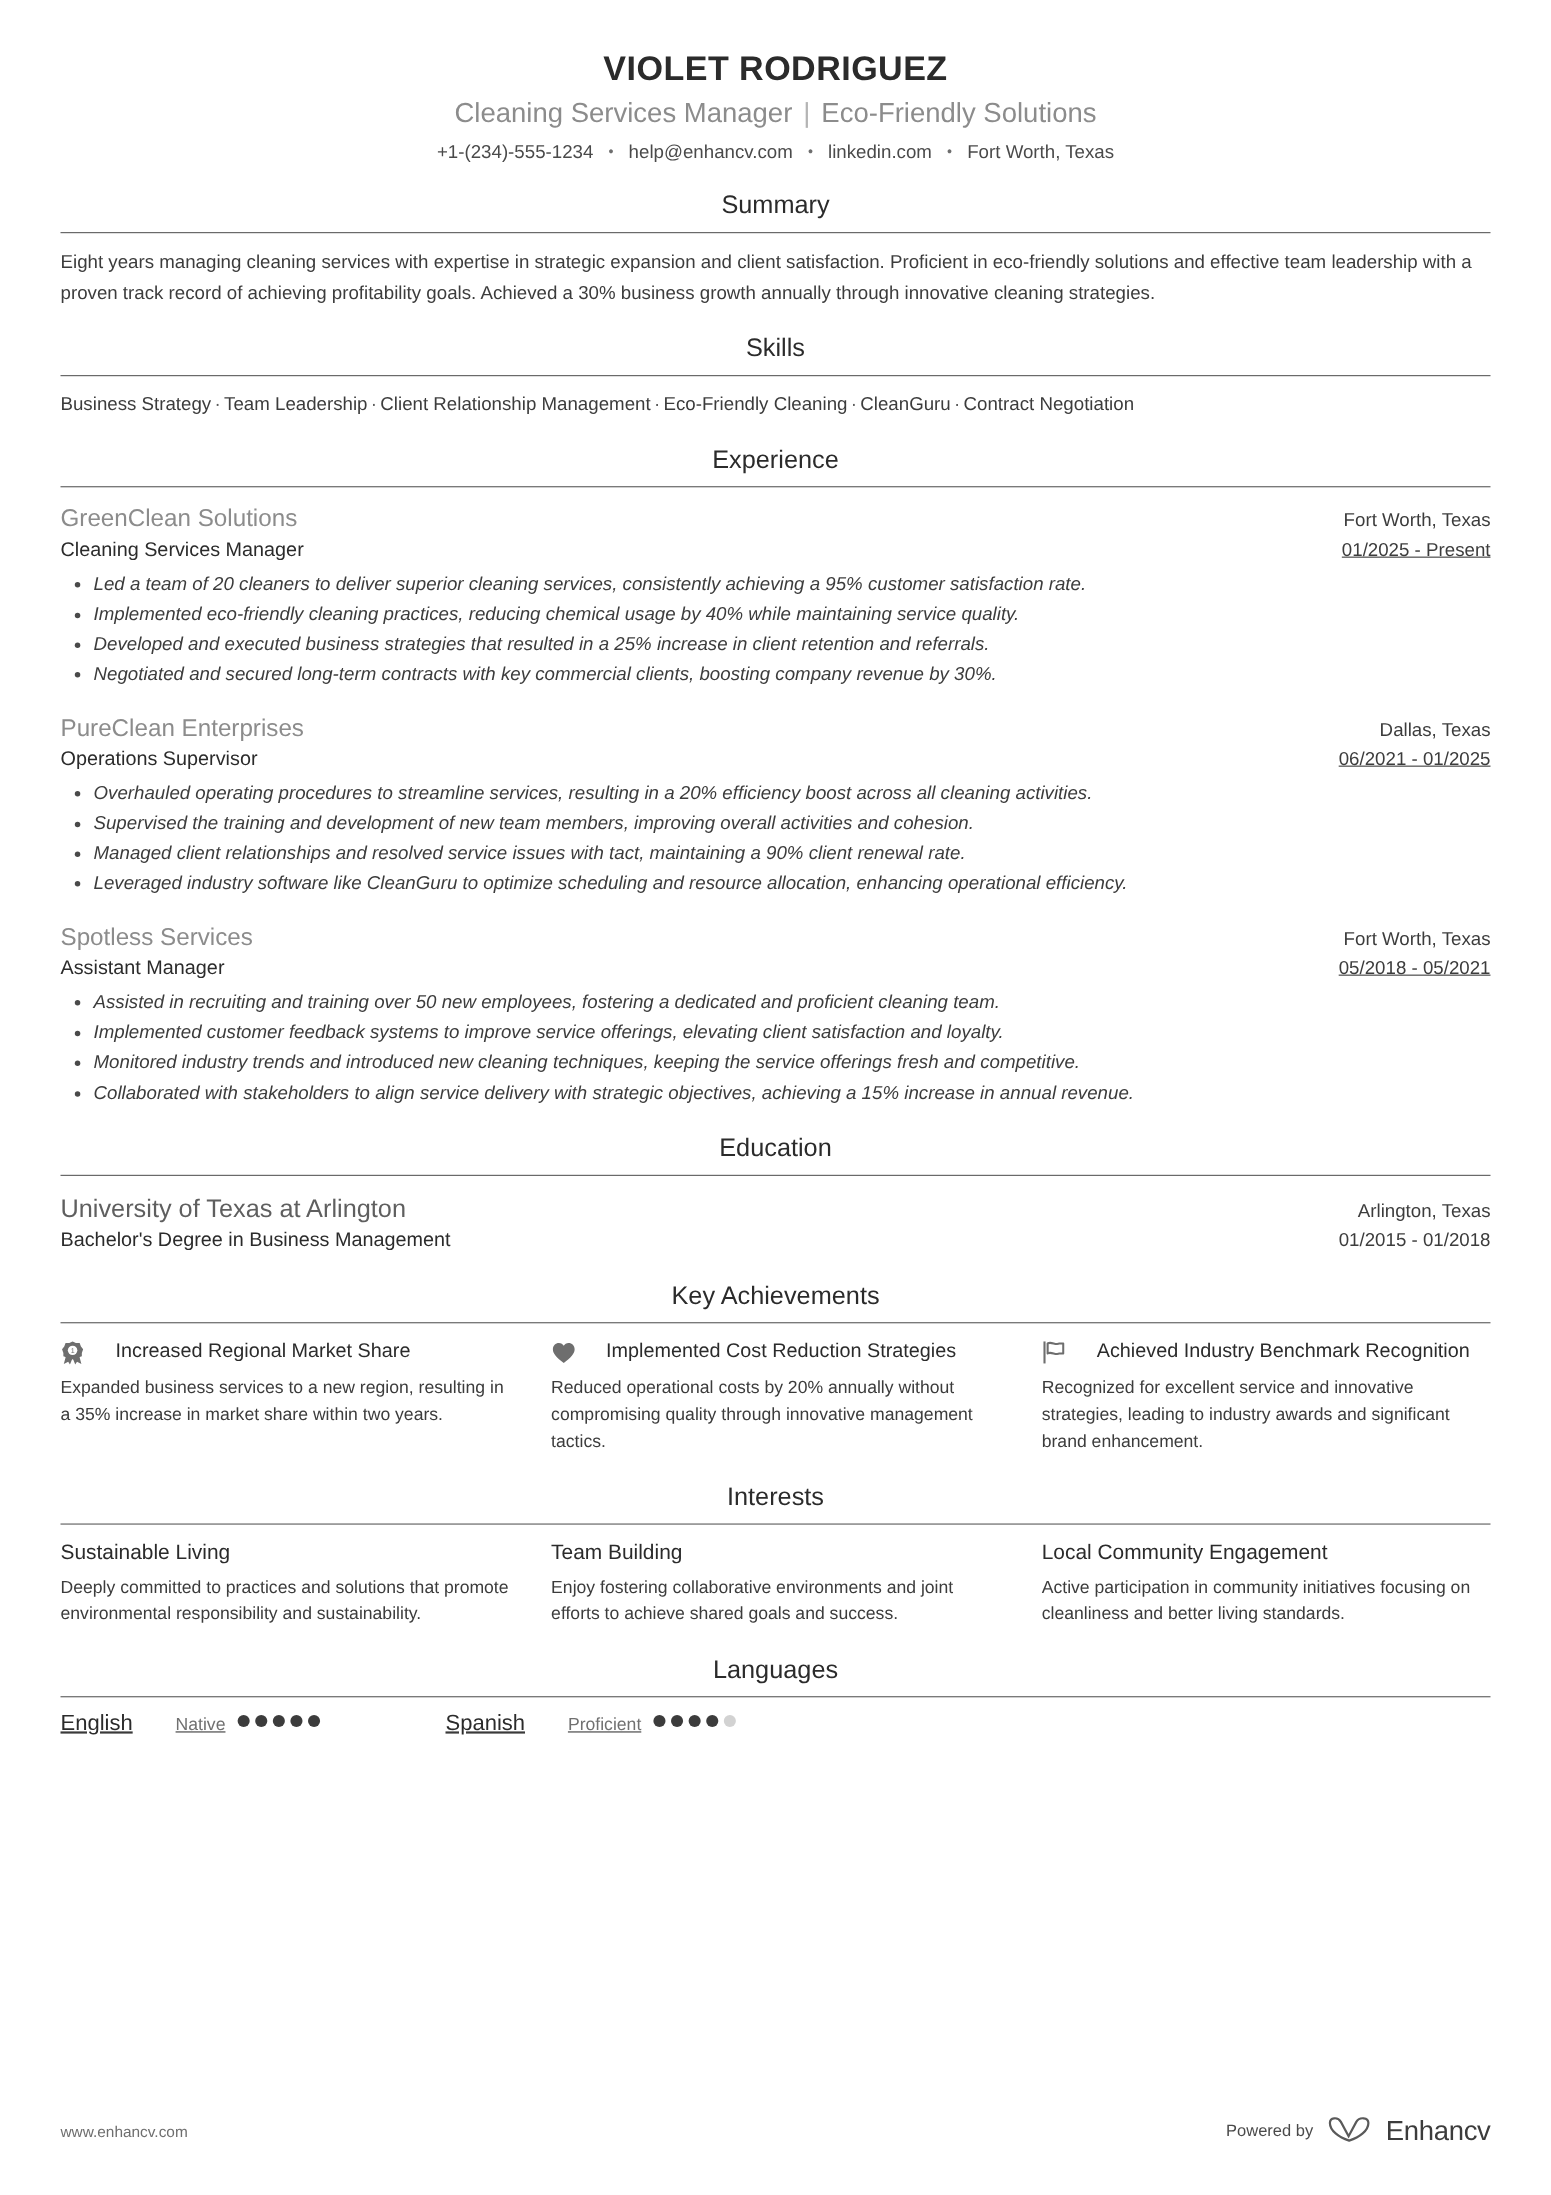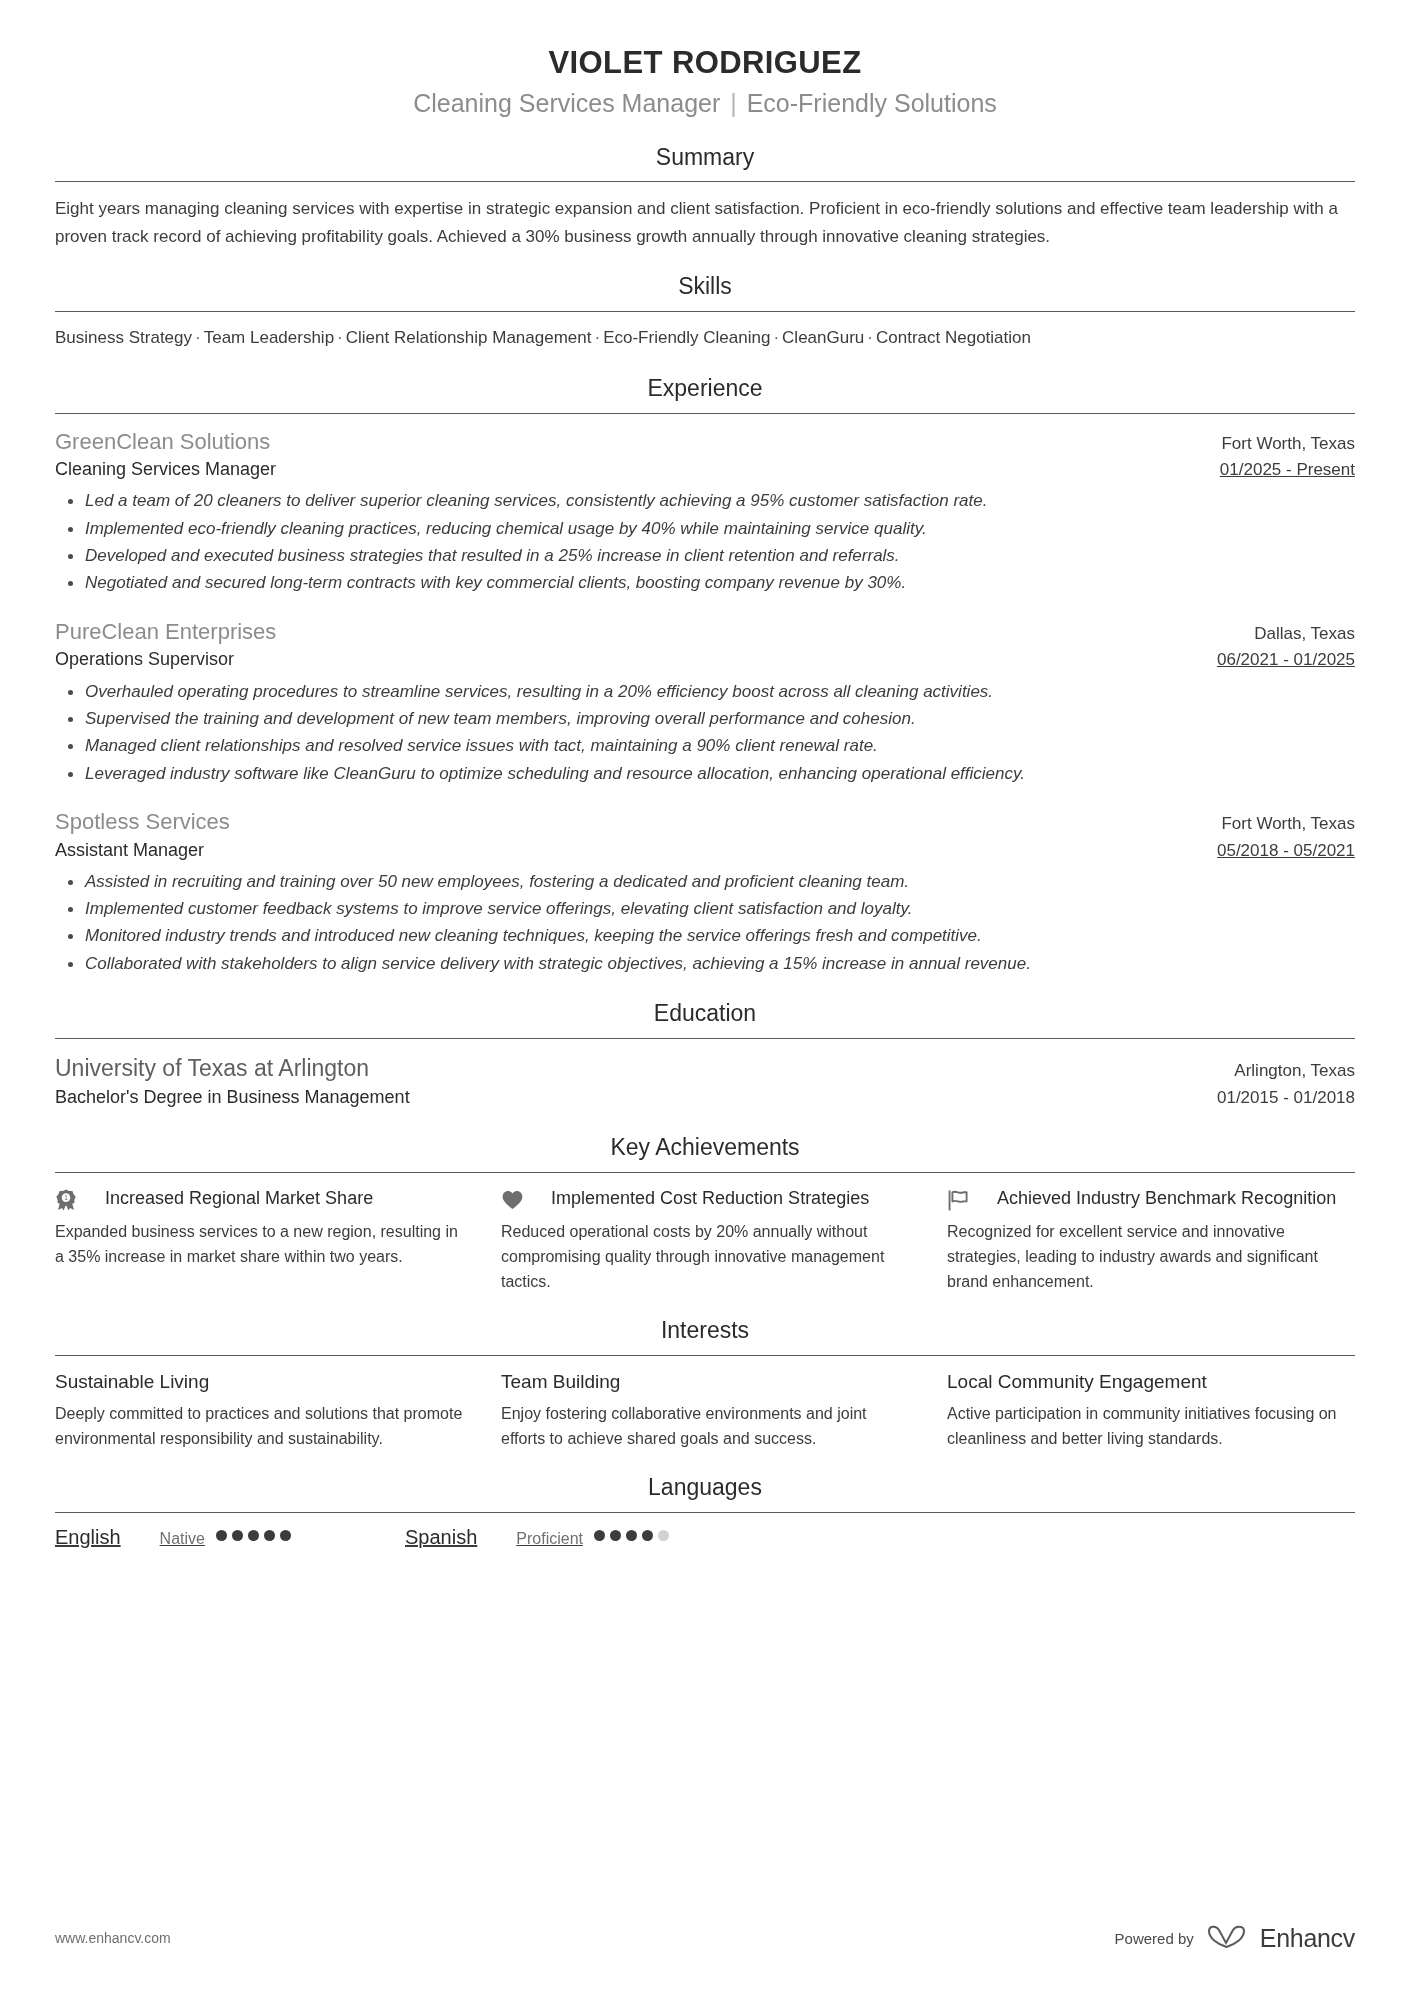--- a/index.html
+++ b/index.html
@@ -261,20 +261,29 @@
 
 <div class="page">
 
   <div class="hdr">
     <div class="hdr-name">VIOLET RODRIGUEZ</div>
     <div class="hdr-role">
       <span>Cleaning Services Manager</span>
       <span class="divider">|</span>
       <span>Eco-Friendly Solutions</span>
     </div>
+    <div class="hdr-contact">
+      <span>+1-(234)-555-1234</span>
+      <span class="sep">•</span>
+      <span>help@enhancv.com</span>
+      <span class="sep">•</span>
+      <span>linkedin.com</span>
+      <span class="sep">•</span>
+      <span>Fort Worth, Texas</span>
+    </div>
   </div>
 
   <div class="section">
     <div class="section-title">Summary</div>
     <div class="rule"></div>
     <div class="section-body">
       <div class="summary-text">Eight years managing cleaning services with expertise in strategic expansion and client satisfaction. Proficient in eco-friendly solutions and effective team leadership with a proven track record of achieving profitability goals. Achieved a 30% business growth annually through innovative cleaning strategies.</div>
     </div>
   </div>
 
@@ -310,21 +319,21 @@
           <div class="job-row">
             <div class="job-company">PureClean Enterprises</div>
             <div class="job-location">Dallas, Texas</div>
           </div>
           <div class="job-row">
             <div class="job-title">Operations Supervisor</div>
             <div class="job-dates">06/2021 - 01/2025</div>
           </div>
           <ul class="bullets">
             <li>Overhauled operating procedures to streamline services, resulting in a 20% efficiency boost across all cleaning activities.</li>
-            <li>Supervised the training and development of new team members, improving overall performance and cohesion.</li>
+            <li>Supervised the training and development of new team members, improving overall activities and cohesion.</li>
             <li>Managed client relationships and resolved service issues with tact, maintaining a 90% client renewal rate.</li>
             <li>Leveraged industry software like CleanGuru to optimize scheduling and resource allocation, enhancing operational efficiency.</li>
           </ul>
         </div>
         <div class="job">
           <div class="job-row">
             <div class="job-company">Spotless Services</div>
             <div class="job-location">Fort Worth, Texas</div>
           </div>
           <div class="job-row">

